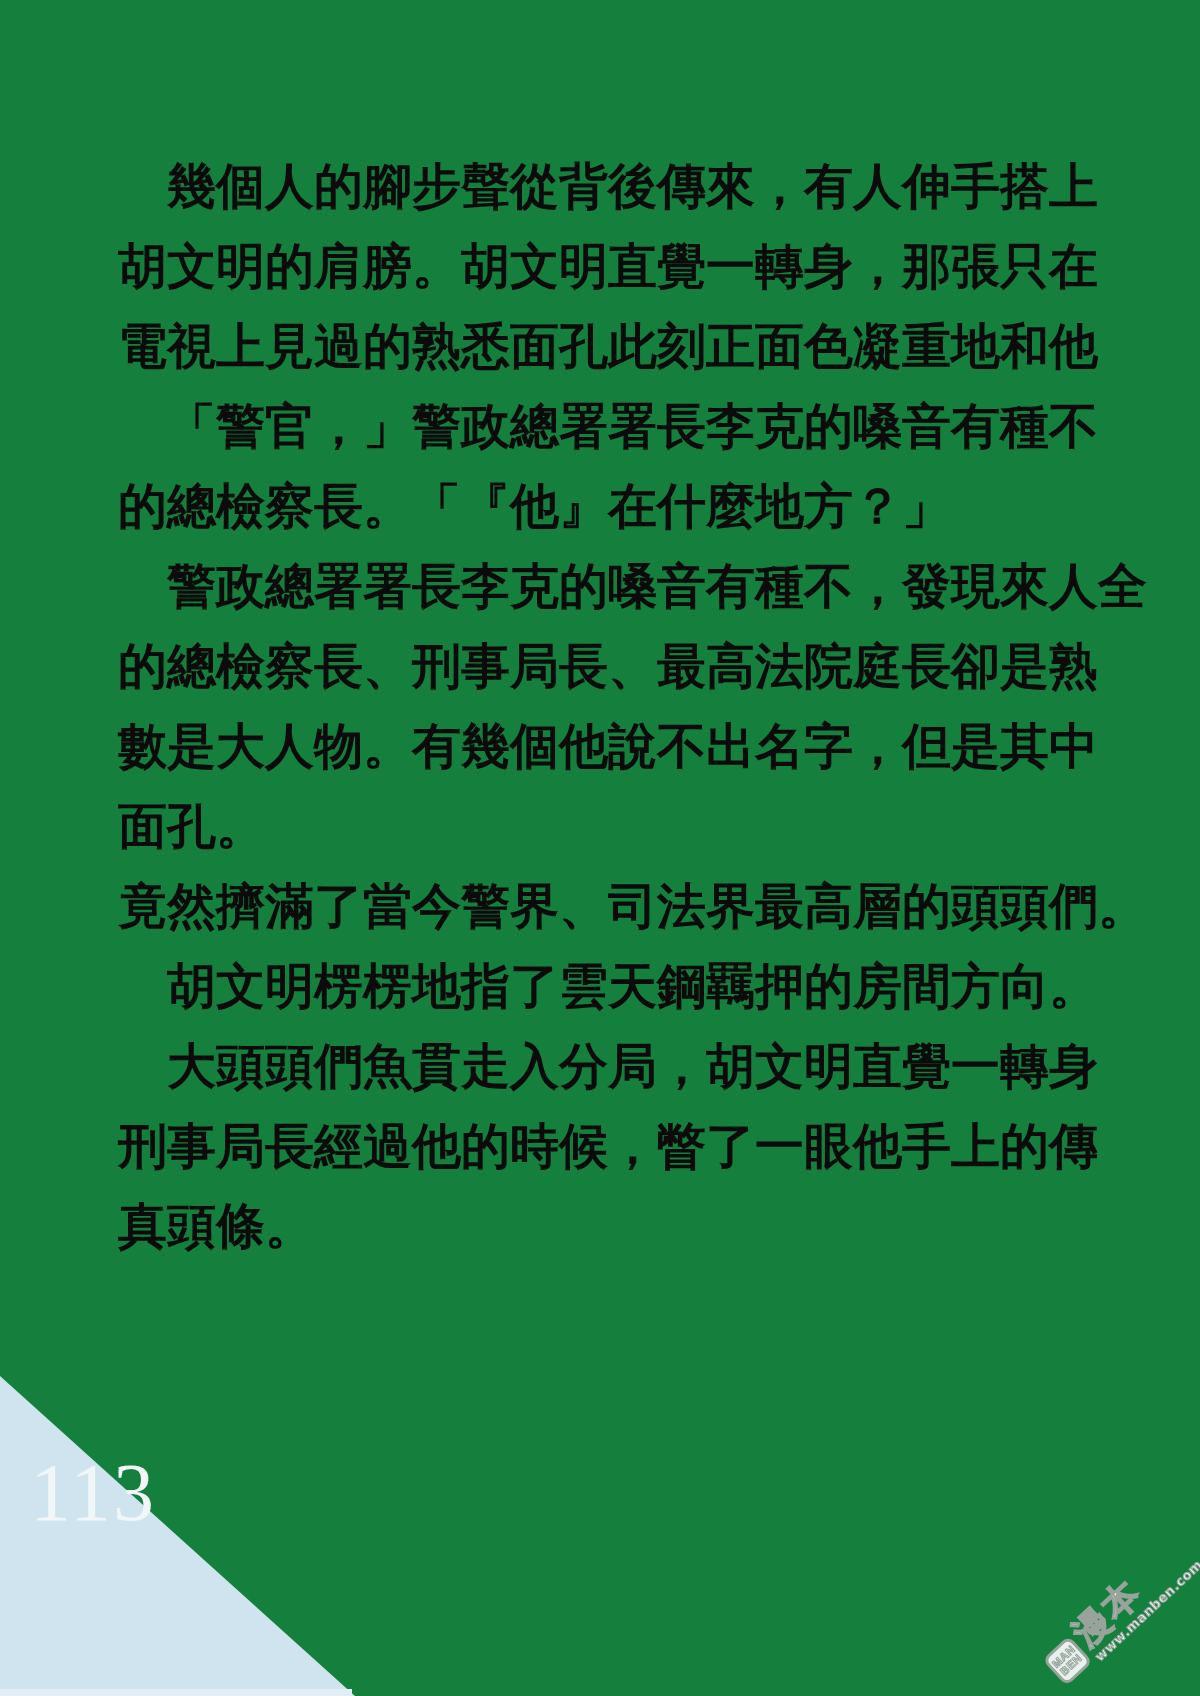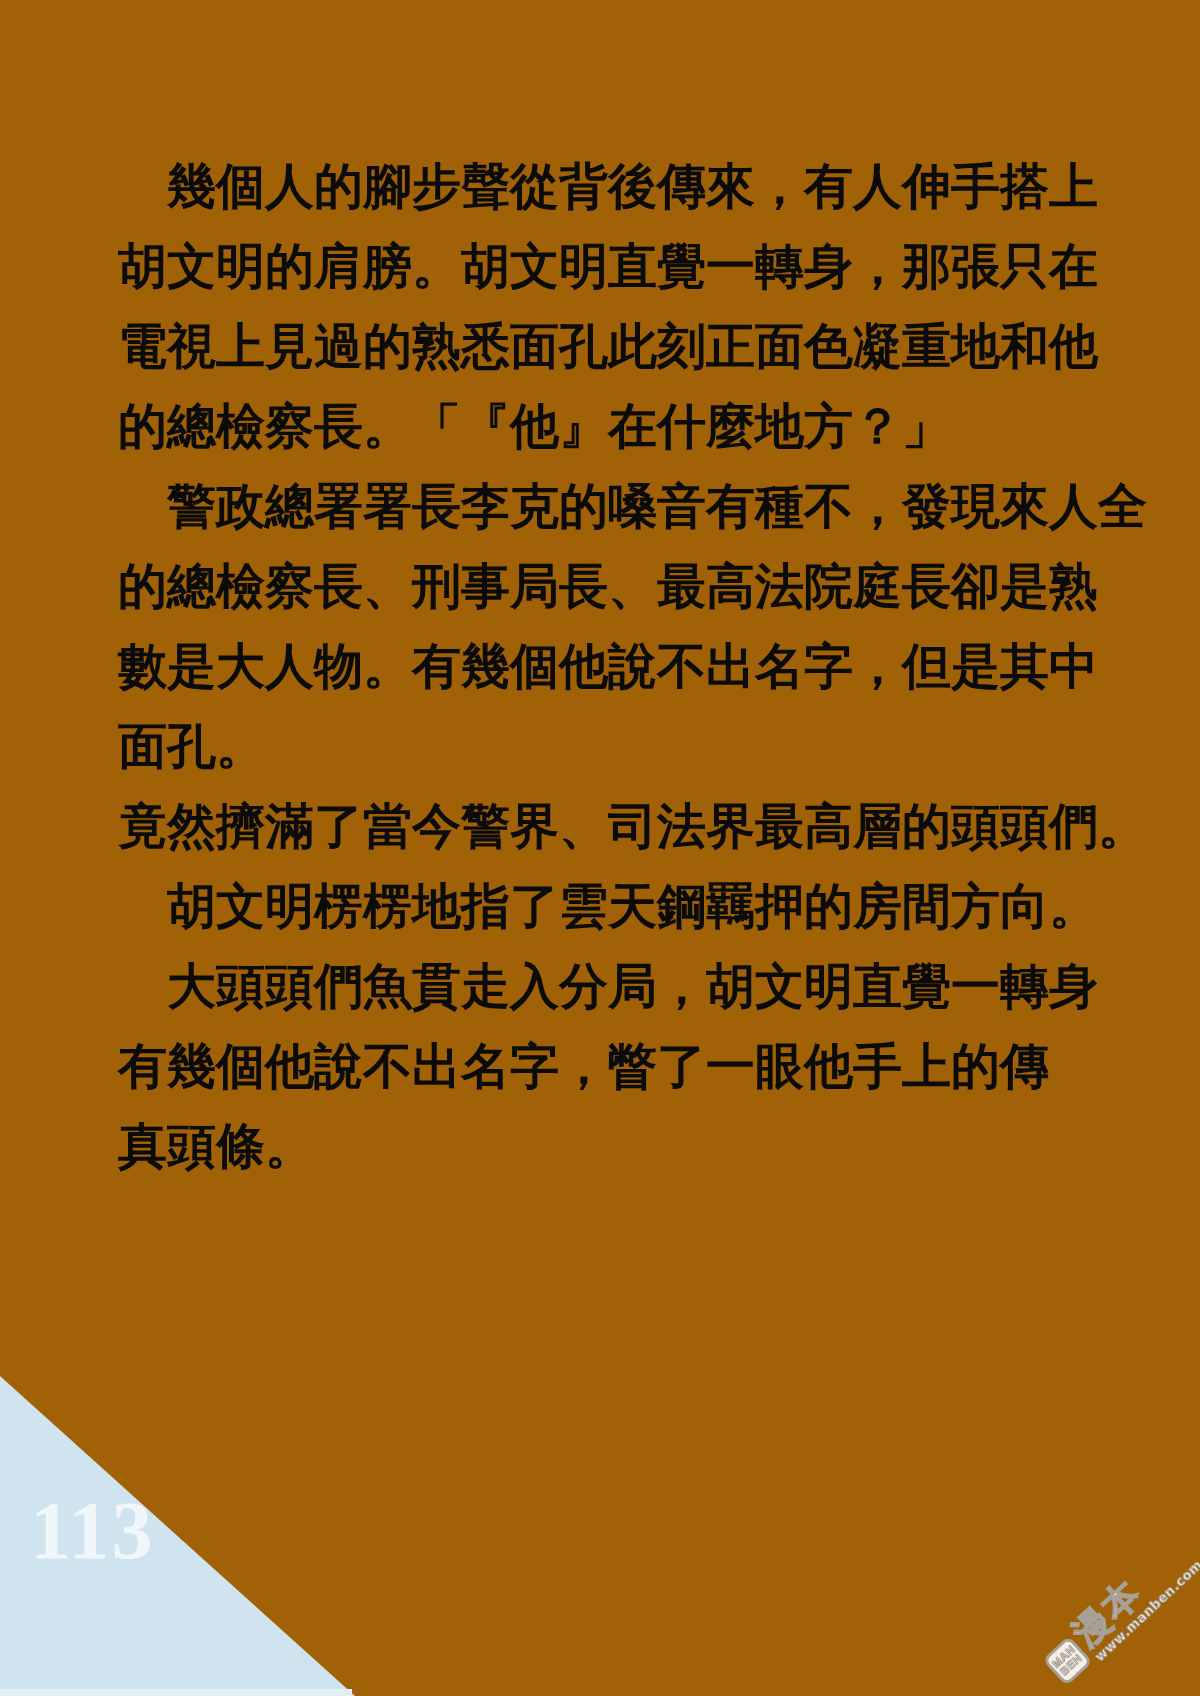--- a/index.html
+++ b/index.html
@@ -3,21 +3,21 @@
 <meta charset="utf-8">
 <style>
   * { margin:0; padding:0; box-sizing:border-box; }
   html,body { width:1200px; height:1696px; }
   body {
     position:relative;
     background:#ffffff;
     overflow:hidden;
     font-family:"Liberation Sans", sans-serif;
   }
-  .page { position:absolute; inset:0; background:#a16207;padding-left:44px; }
+  .page { position:absolute; inset:0; background:#15803d;padding-left:44px; }
 
   
   .text-block {
     position:absolute;
     left:118px;
     top:146px;
     width:1000px;
   }
   .line {
     height:80px;
@@ -42,26 +42,26 @@
   .corner-triangle {
     position:absolute;
     left:0; top:1376px;
     width:355px; height:320px;
     background:#cfe4ef;
     clip-path:polygon(0 0, 100% 100%, 0 100%);
     z-index:1;
   }
   .page-number {
     position:absolute;
-    left:30px; top:1490px;
+    left:30px; top:1452px;
     z-index:3;
     font-family:"Liberation Serif", serif;
     font-size:82px;
     line-height:1;
-    font-weight:700;
+    font-weight:400;
     color:#f1f6f9;
     letter-spacing:2px;
   }
 
   
   .watermark {
     position:absolute;
     left:1038px; top:1532px;
     width:165px; height:158px;
     z-index:4;
@@ -120,29 +120,30 @@
 </style>
 </head>
 <body style="background: rgb(255, 255, 255);">
 
 <div class="page">
 
   <div class="text-block" style="color: rgb(11, 11, 11);">
       <div class="line indent">幾個人的腳步聲從背後傳來，有人伸手搭上</div>
       <div class="line">胡文明的肩膀。胡文明直覺一轉身，那張只在</div>
       <div class="line">電視上見過的熟悉面孔此刻正面色凝重地和他</div>
+      <div class="line indent">「警官，」警政總署署長李克的嗓音有種不</div>
       <div class="line">的總檢察長。「『他』在什麼地方？」</div>
       <div class="line indent">警政總署署長李克的嗓音有種不，發現來人全</div>
       <div class="line">的總檢察長、刑事局長、最高法院庭長卻是熟</div>
       <div class="line">數是大人物。有幾個他說不出名字，但是其中</div>
       <div class="line">面孔。</div>
       <div class="line">竟然擠滿了當今警界、司法界最高層的頭頭們。</div>
       <div class="line indent">胡文明楞楞地指了雲天鋼羈押的房間方向。</div>
       <div class="line indent">大頭頭們魚貫走入分局，胡文明直覺一轉身</div>
-      <div class="line">有幾個他說不出名字，瞥了一眼他手上的傳</div>
+      <div class="line">刑事局長經過他的時候，瞥了一眼他手上的傳</div>
       <div class="line">真頭條。</div>
     </div>
 
   <div class="corner-triangle" style="background: rgb(207, 228, 239);"></div>
   <div class="corner-strip" style="background: rgb(225, 238, 245);"></div>
 
   <div class="page-number" style="color: rgb(241, 246, 249);">113</div>
 
   <div class="watermark">
     <div class="wm-rot">

